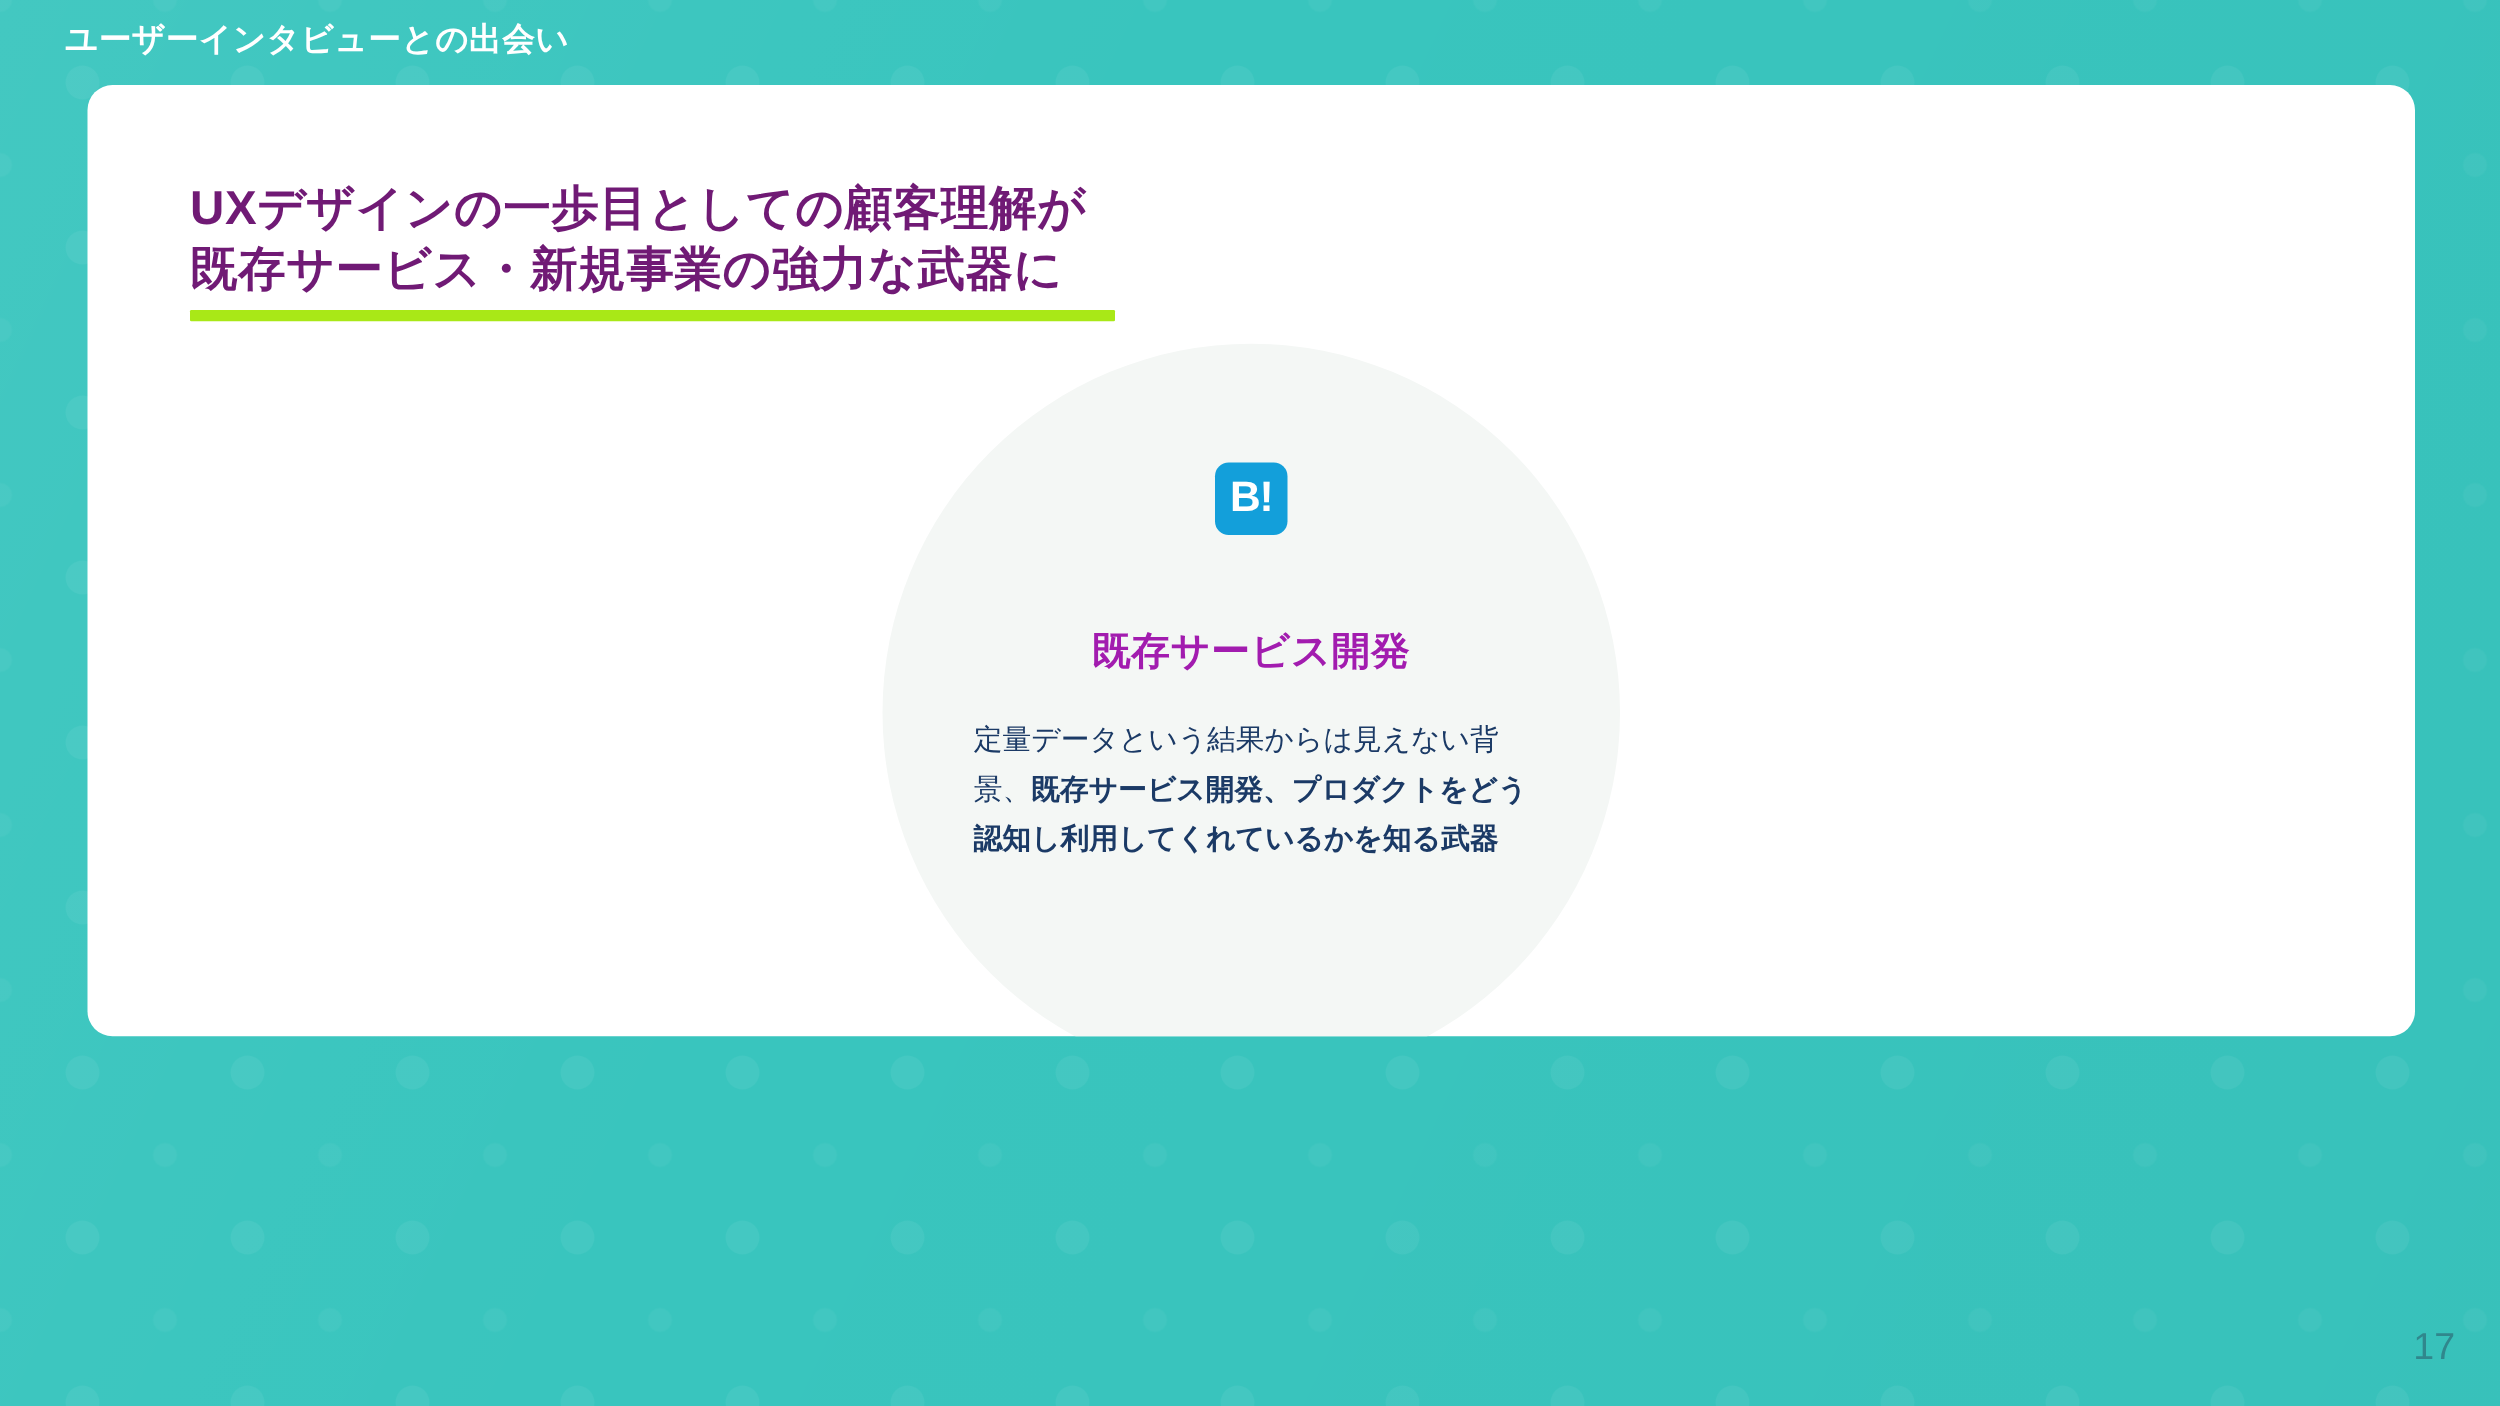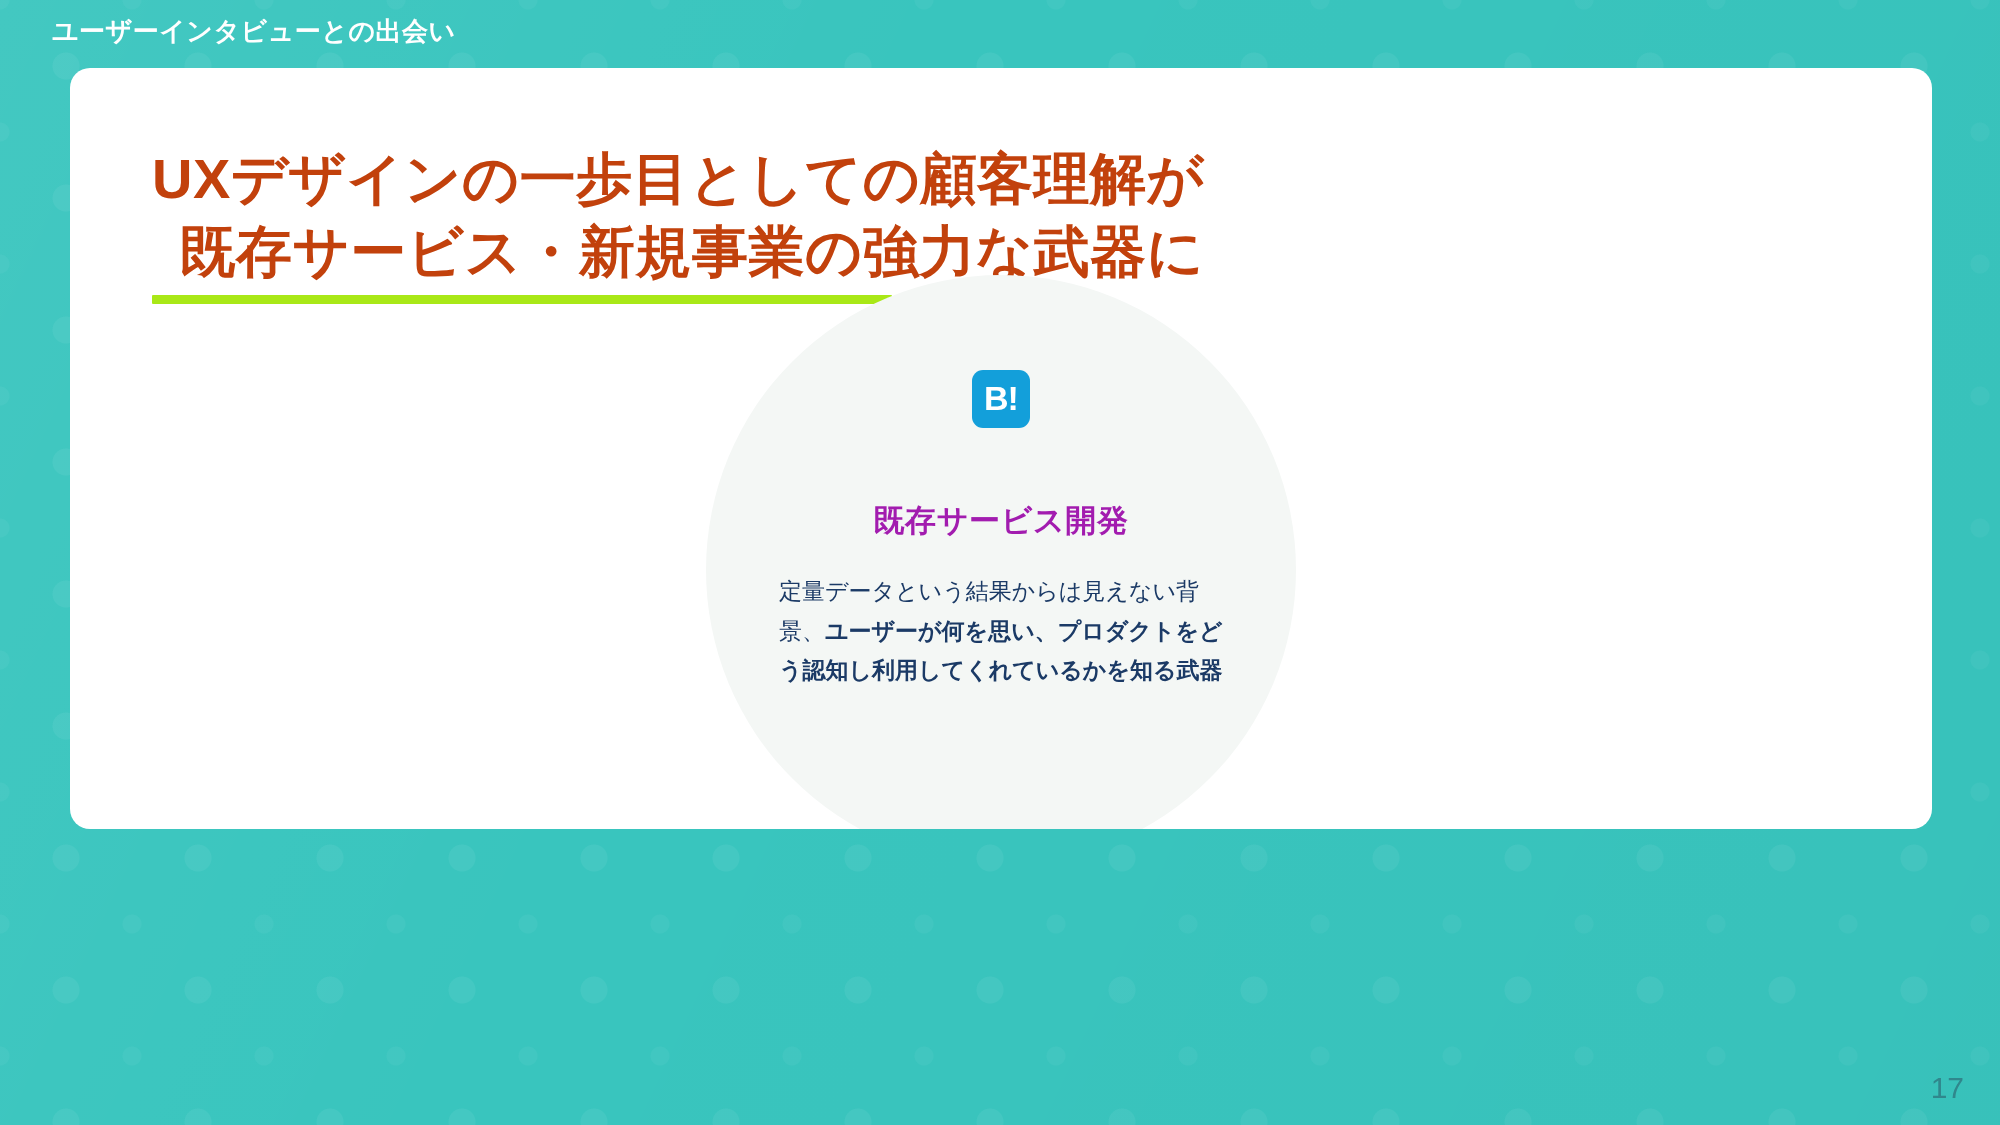--- a/index.html
+++ b/index.html
@@ -53,27 +53,26 @@
     overflow:hidden;
     z-index:4;
   }
 
   
   .heading-block {
     position:absolute;
     left:82px; top:75px;
   }
   .heading-line {
-    font-size:56px;
-    font-weight:bold;
-    color:#c2410c;
+    font-size:38px;
+    font-weight:bold;
+    color:#701a75;
     line-height:1.30;
     letter-spacing:0.5px;
     white-space:nowrap;
-    text-align:right;
   }
   .heading-underline {
     margin-top:6px;
     width:740px; height:9px;
     background:#A9E817;
     border-radius:1px;
   }
 
   
   .columns {
@@ -159,21 +158,21 @@
     text-align:left;
   }
   .column-body .bold { font-weight:bold; }
 
   .col-left .column-body  { width:452px; margin-left:8px; }
   .col-right .column-body { width:400px; margin-left:12px; }
 
   
   .page-number {
     position:absolute;
-    right:36px; bottom:20px;
+    right:36px; bottom:30px;
     font-size:30px;
     color:#2F7D85;
     opacity:0.85;
     z-index:5;
   }
 </style>
 </head>
 <body>
 
 <div id="slide-bg"></div>
@@ -191,21 +190,21 @@
   <div class="columns">
 
     <div class="column col-left">
       <div class="column-circle"></div>
       <div class="column-inner">
         <div class="logo-slot">
           <div class="hatena-logo">B!</div>
         </div>
         <div class="column-title">既存サービス開発</div>
         <div class="column-body">
-          <span>定量データという結果からは見えない背景、</span><span class="bold">ユーザーが何を思い、プロダクトをどう認知し利用してくれているかを知る武器</span>
+          <span>定量データという結果からは見えない背景、</span><span class="bold">既存サービス開発、プロダクトをどう認知し利用してくれているかを知る武器</span>
         </div>
       </div>
     </div>
 
 
   </div>
 </div>
 
 <div class="page-number">17</div>
 

